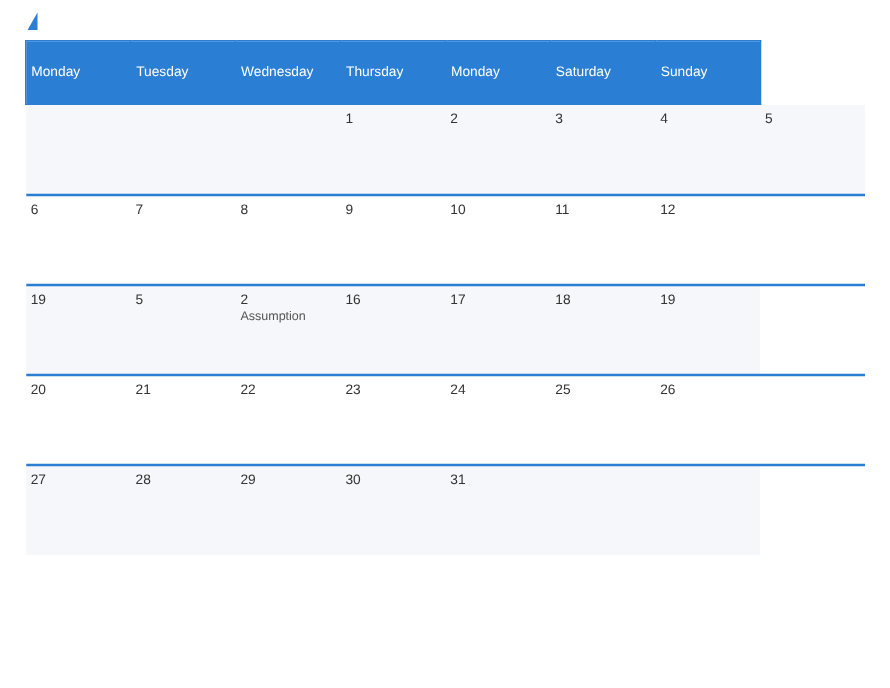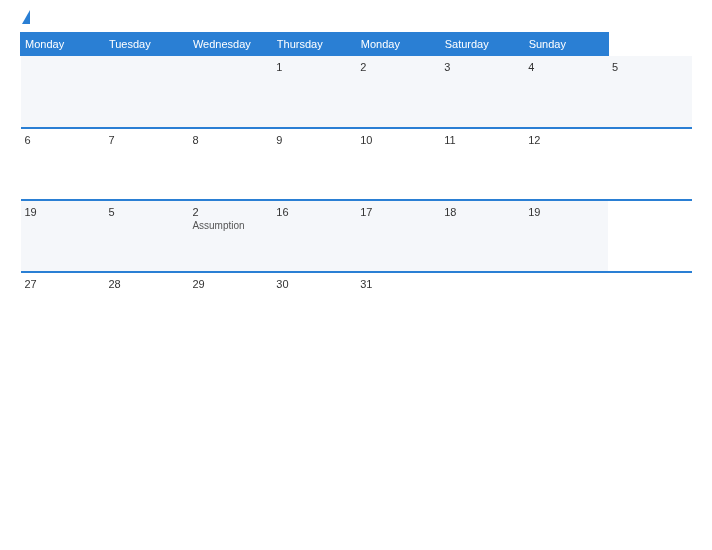--- a/index.html
+++ b/index.html
@@ -67,21 +67,21 @@
       border-collapse: collapse;
       table-layout: fixed;
     }
     .calendar thead tr {
       background-color: #2a7fd4;
     }
     .calendar thead th {
       color: #fff;
       font-size: 11px;
       font-weight: normal;
-      padding: 5px 4px;
+      padding: 19px 4px;
       text-align: left;
       border: 1px solid #2a7fd4;
     }
     .calendar tbody tr {
       height: 72px;
       vertical-align: top;
     }
     .calendar tbody tr:not(:last-child) {
       border-bottom: 2px solid #2a7fd4;
     }
@@ -199,20 +199,43 @@
         </td>
         <td>
           <div class="day-number">18</div>
         </td>
         <td>
           <div class="day-number">19</div>
         </td>
       </tr>
       <tr>
         <td>
+          <div class="day-number">20</div>
+        </td>
+        <td>
+          <div class="day-number">21</div>
+        </td>
+        <td>
+          <div class="day-number">22</div>
+        </td>
+        <td>
+          <div class="day-number">23</div>
+        </td>
+        <td>
+          <div class="day-number">24</div>
+        </td>
+        <td>
+          <div class="day-number">25</div>
+        </td>
+        <td>
+          <div class="day-number">26</div>
+        </td>
+      </tr>
+      <tr>
+        <td>
           <div class="day-number">27</div>
         </td>
         <td>
           <div class="day-number">28</div>
         </td>
         <td>
           <div class="day-number">29</div>
         </td>
         <td>
           <div class="day-number">30</div>

